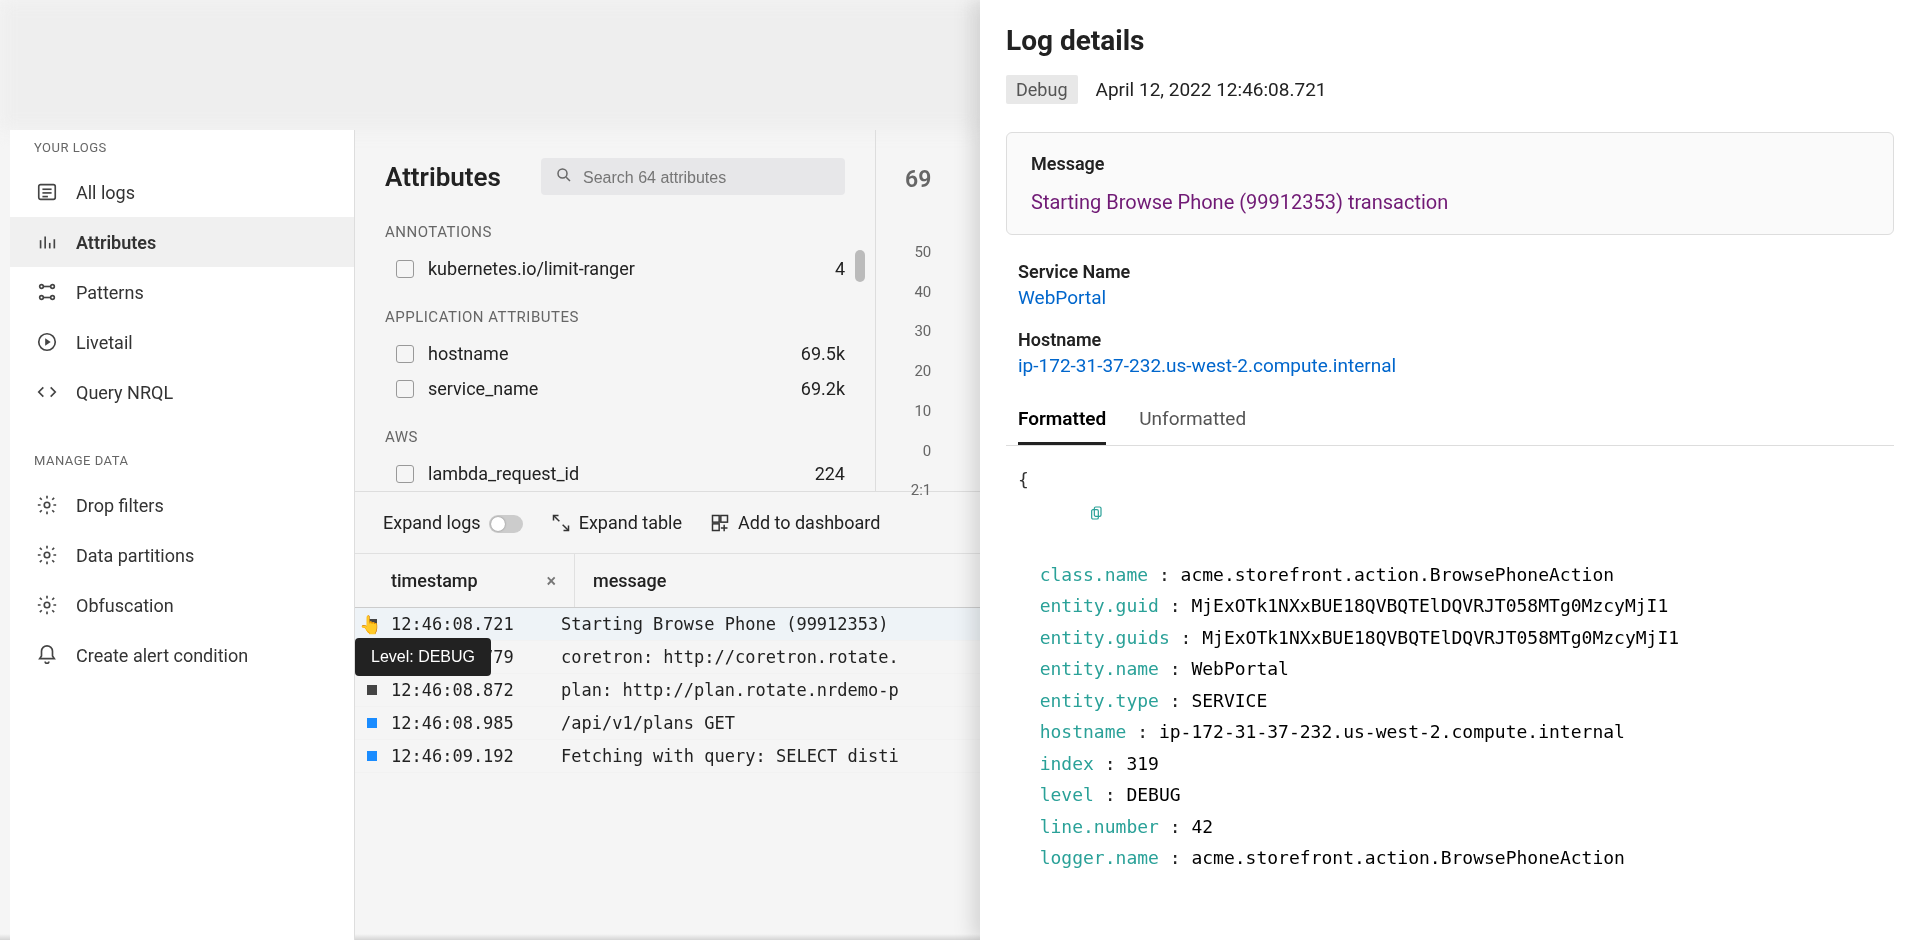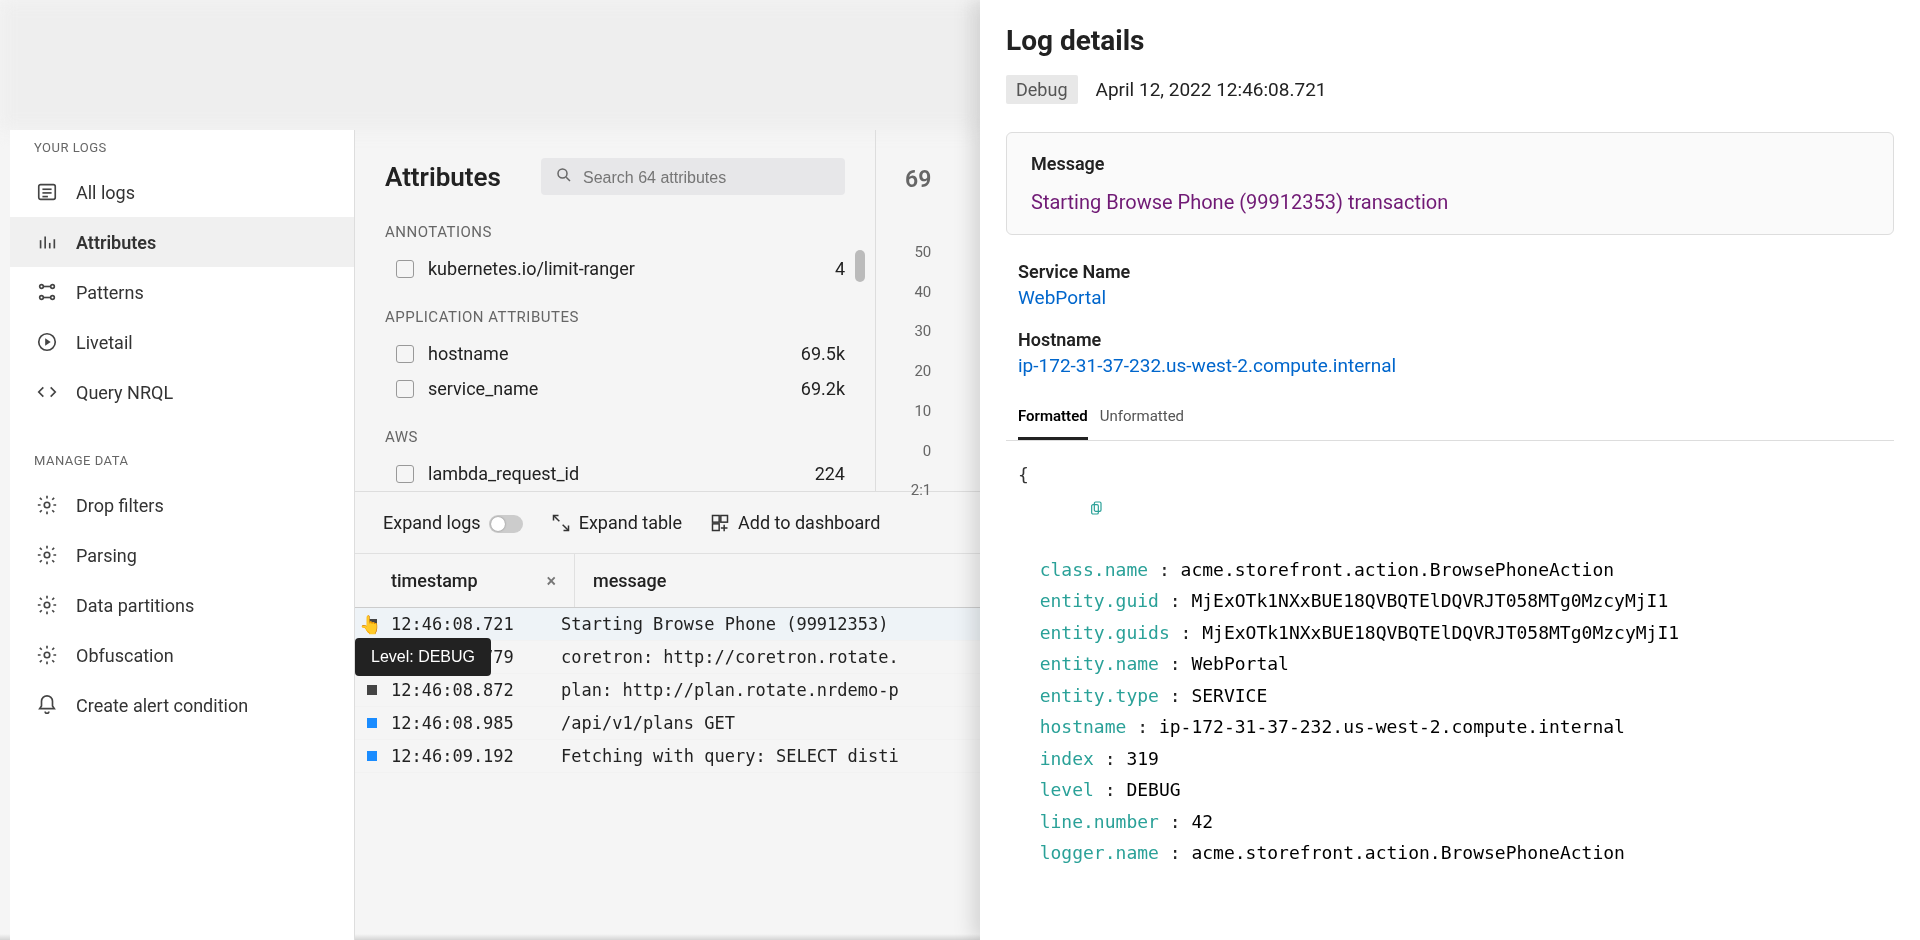--- a/index.html
+++ b/index.html
@@ -252,23 +252,23 @@
     margin-bottom: 26px;
   }
   .msg-box .label { font-weight: 600; font-size: 18px; margin-bottom: 16px; }
   .msg-box .text { font-size: 20px; color: #701a75; }
   .prop-block { margin-bottom: 20px; padding-left: 12px; }
   .prop-block .k { font-weight: 600; font-size: 18px; margin-bottom: 4px; }
   .prop-block .v { font-size: 19px; }
   .link { color: #0066cc; }
   .tabs {
     display: flex;
-    gap: 12px;
+    gap: 33px;
     border-bottom: 1px solid #ddd;
-    font-size: 15px;
+    font-size: 19px;
     padding-left: 12px;
   }
   .tab { padding: 10px 0 12px; cursor: pointer; color: #555; }
   .tab.active { color: #000; font-weight: 600; border-bottom: 3px solid #222; }
 
   .json-view {
     font-family: "SFMono-Regular", Menlo, Consolas, monospace;
     font-size: 18px;
     line-height: 1.75;
     padding: 18px 0 0 12px;
@@ -392,29 +392,20 @@
     <div class="sidebar-item">
       <span class="sidebar-icon">
         <svg viewBox="0 0 24 24">
             <circle cx="12" cy="12" r="3"></circle>
             <path d="M12 2v3M12 19v3M4.2 4.2l2.1 2.1M17.7 17.7l2.1 2.1M2 12h3M19 12h3M4.2 19.8l2.1-2.1M17.7 6.3l2.1-2.1"></path>
           </svg>
       </span>
       <span>Drop filters</span>
     </div>
 
-    <div class="sidebar-item">
-      <span class="sidebar-icon">
-        <svg viewBox="0 0 24 24">
-            <circle cx="12" cy="12" r="3"></circle>
-            <path d="M12 2v3M12 19v3M4.2 4.2l2.1 2.1M17.7 17.7l2.1 2.1M2 12h3M19 12h3M4.2 19.8l2.1-2.1M17.7 6.3l2.1-2.1"></path>
-          </svg>
-      </span>
-      <span>Parsing</span>
-    </div>
 
     <div class="sidebar-item">
       <span class="sidebar-icon">
         <svg viewBox="0 0 24 24">
             <circle cx="12" cy="12" r="3"></circle>
             <path d="M12 2v3M12 19v3M4.2 4.2l2.1 2.1M17.7 17.7l2.1 2.1M2 12h3M19 12h3M4.2 19.8l2.1-2.1M17.7 6.3l2.1-2.1"></path>
           </svg>
       </span>
       <span>Data partitions</span>
     </div>

